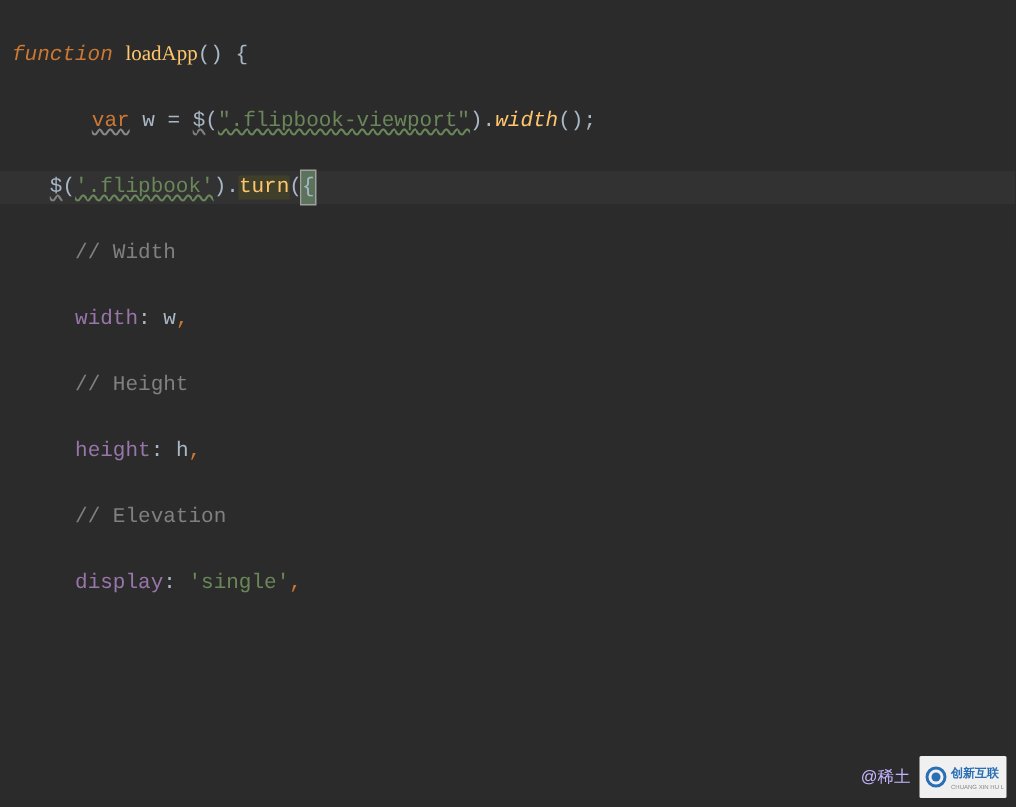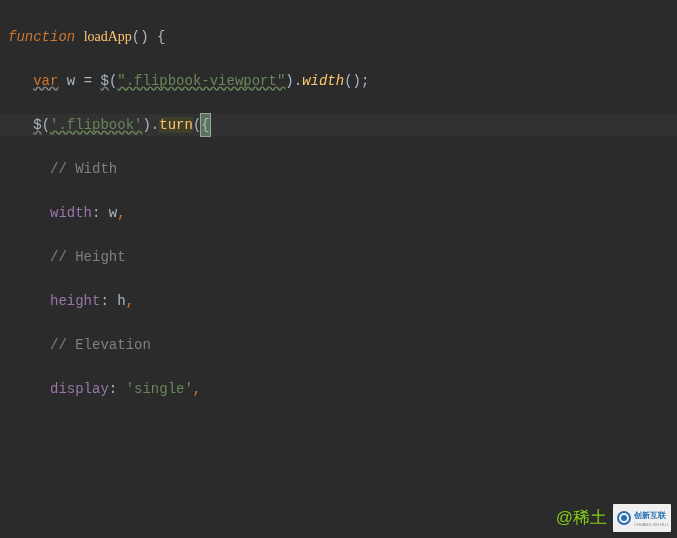--- a/index.html
+++ b/index.html
@@ -26,21 +26,21 @@
   .line.active {
     background: #323232;
     position: relative;
   }
   .caret-box {
     display: inline-block;
     background: #5b735b;
     outline: 1px solid #a0a0a0;
   }
   .kw { color: #cc7832; font-style: italic; }
-  .kw-u { color: #cc7832; text-decoration: underline wavy #888; text-decoration-skip-ink: none;}
+  .kw-u { color: #cc7832; text-decoration: underline wavy #888; text-decoration-skip-ink: none; margin-left: 28px;}
   .fn { color: #ffc66d; font-family: Liberation Serif, serif; }
   .fn-i { color: #ffc66d; font-style: italic; }
   .str { color: #6a8759; }
   .num { color: #6897bb; }
   .comment { color: #808080; }
   .punc { color: #cc7832; }
   .par { color: #a9b7c6; }
   .ident { color: #a9b7c6; }
   .prop { color: #9876aa; }
   .jq { color: #a9b7c6; }
@@ -49,22 +49,22 @@
   .highlight-fn { background: #40402a; color: #ffc66d; margin-top: 13px; }
   .watermark {
     position: absolute;
     right: 6px;
     bottom: 6px;
     display: flex;
     align-items: center;
     gap: 6px;
   }
   .watermark-text {
-    color: #84cc16;
-    font-size: 17px;
+    color: #c4b5fd;
+    font-size: 11px;
     font-family: 'Microsoft YaHei', sans-serif;
     text-align: right;
   }
   .logo {
     width: 58px;
     height: 28px;
     background: #f0f0f0;
     border-radius: 1px;
     display: flex;
     align-items: center;

